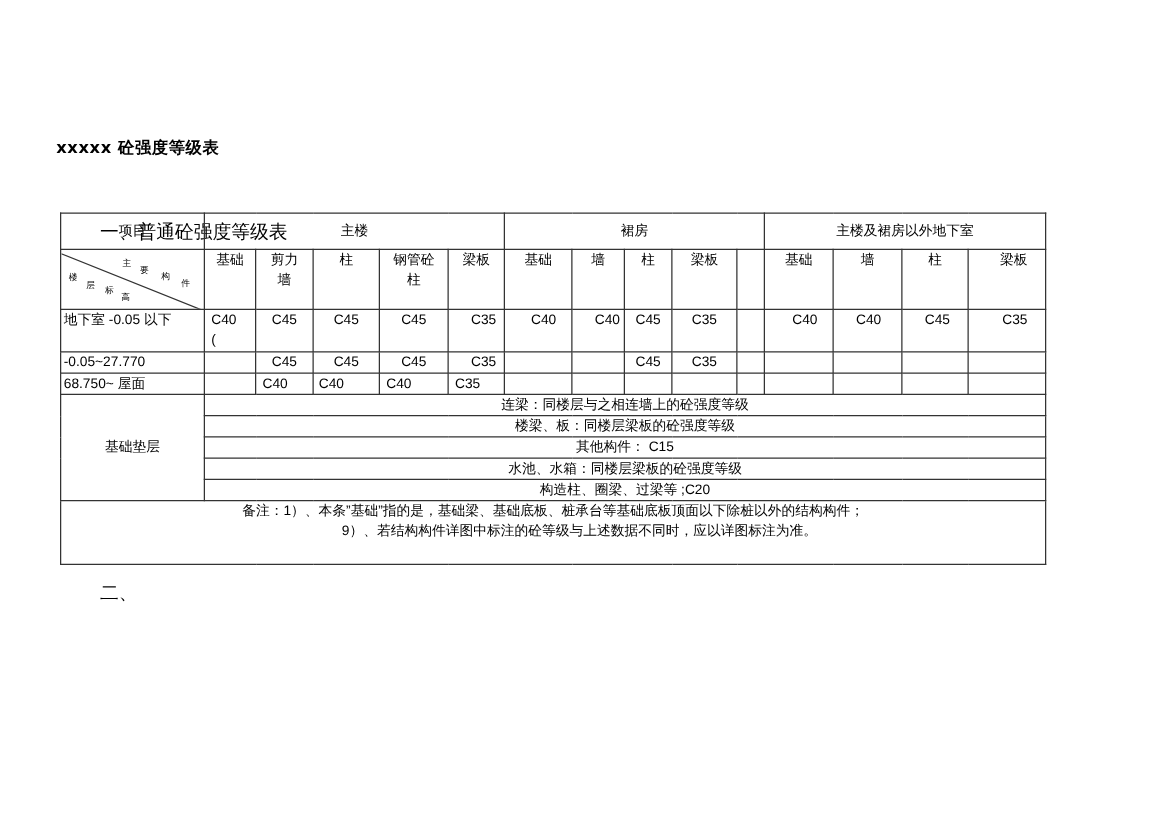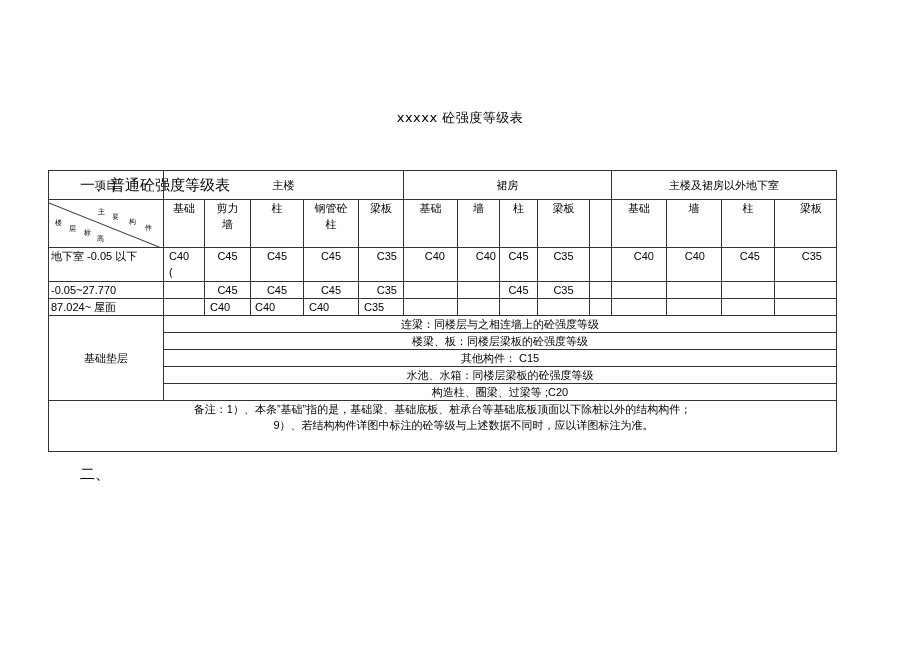--- a/index.html
+++ b/index.html
@@ -1,19 +1,19 @@
 <!DOCTYPE html>
 <html><head>
 <meta charset="utf-8">
 <style>
   html, body { margin:0; padding:0; background:#ffffff; }
   body { width:920px; height:651px; position:relative; overflow:hidden;
          font-family:"DejaVu Sans", "Liberation Sans", sans-serif; color:#000; }
-  .doc-title { position:absolute; top:109px; left:0; width:100%; text-align:center; box-sizing:border-box;
-               font-size:13px; font-weight:normal; letter-spacing:0.5px; }
+  .doc-title { position:absolute; top:109px; left:0; width:100%; padding-left:45px; box-sizing:border-box;
+               font-size:13px; font-weight:bold; letter-spacing:0.5px; }
   .section1 { position:absolute; top:143px; left:80px; font-size:15px;margin-top:33px; }
   .section2 { position:absolute; top:465px; left:80px; font-size:15px; }
   table.grade { position:absolute; top:170px; left:48px; border-collapse:collapse; table-layout:fixed;
                 font-family:Liberation Sans, sans-serif; font-size:11px; }
   table.grade td { border:1px solid #333; padding:0 2px; vertical-align:top; text-align:center; line-height:16px; overflow:hidden; }
   .hdr1 td { height:28px; vertical-align:middle !important; }
   .hdr2 td { height:47px; padding-top:2px; }
   .r1 td { height:33px; padding-top:1px; }
   .r2 td { height:16px; }
   .r3 td { height:15px; line-height:14px; }
@@ -117,21 +117,21 @@
     <td></td>
     <td>C45</td>
     <td>C35</td>
     <td></td>
     <td></td>
     <td></td>
     <td></td>
     <td></td>
   </tr>
   <tr class="r3">
-    <td class="left">87.024~ 屋面</td>
+    <td class="left">68.750~ 屋面</td>
     <td></td>
     <td class="left" style="padding-left:5px">C40</td>
     <td class="left" style="padding-left:4px">C40</td>
     <td class="left" style="padding-left:5px">C40</td>
     <td class="left" style="padding-left:5px">C35</td>
     <td></td>
     <td></td>
     <td></td>
     <td></td>
     <td></td>

